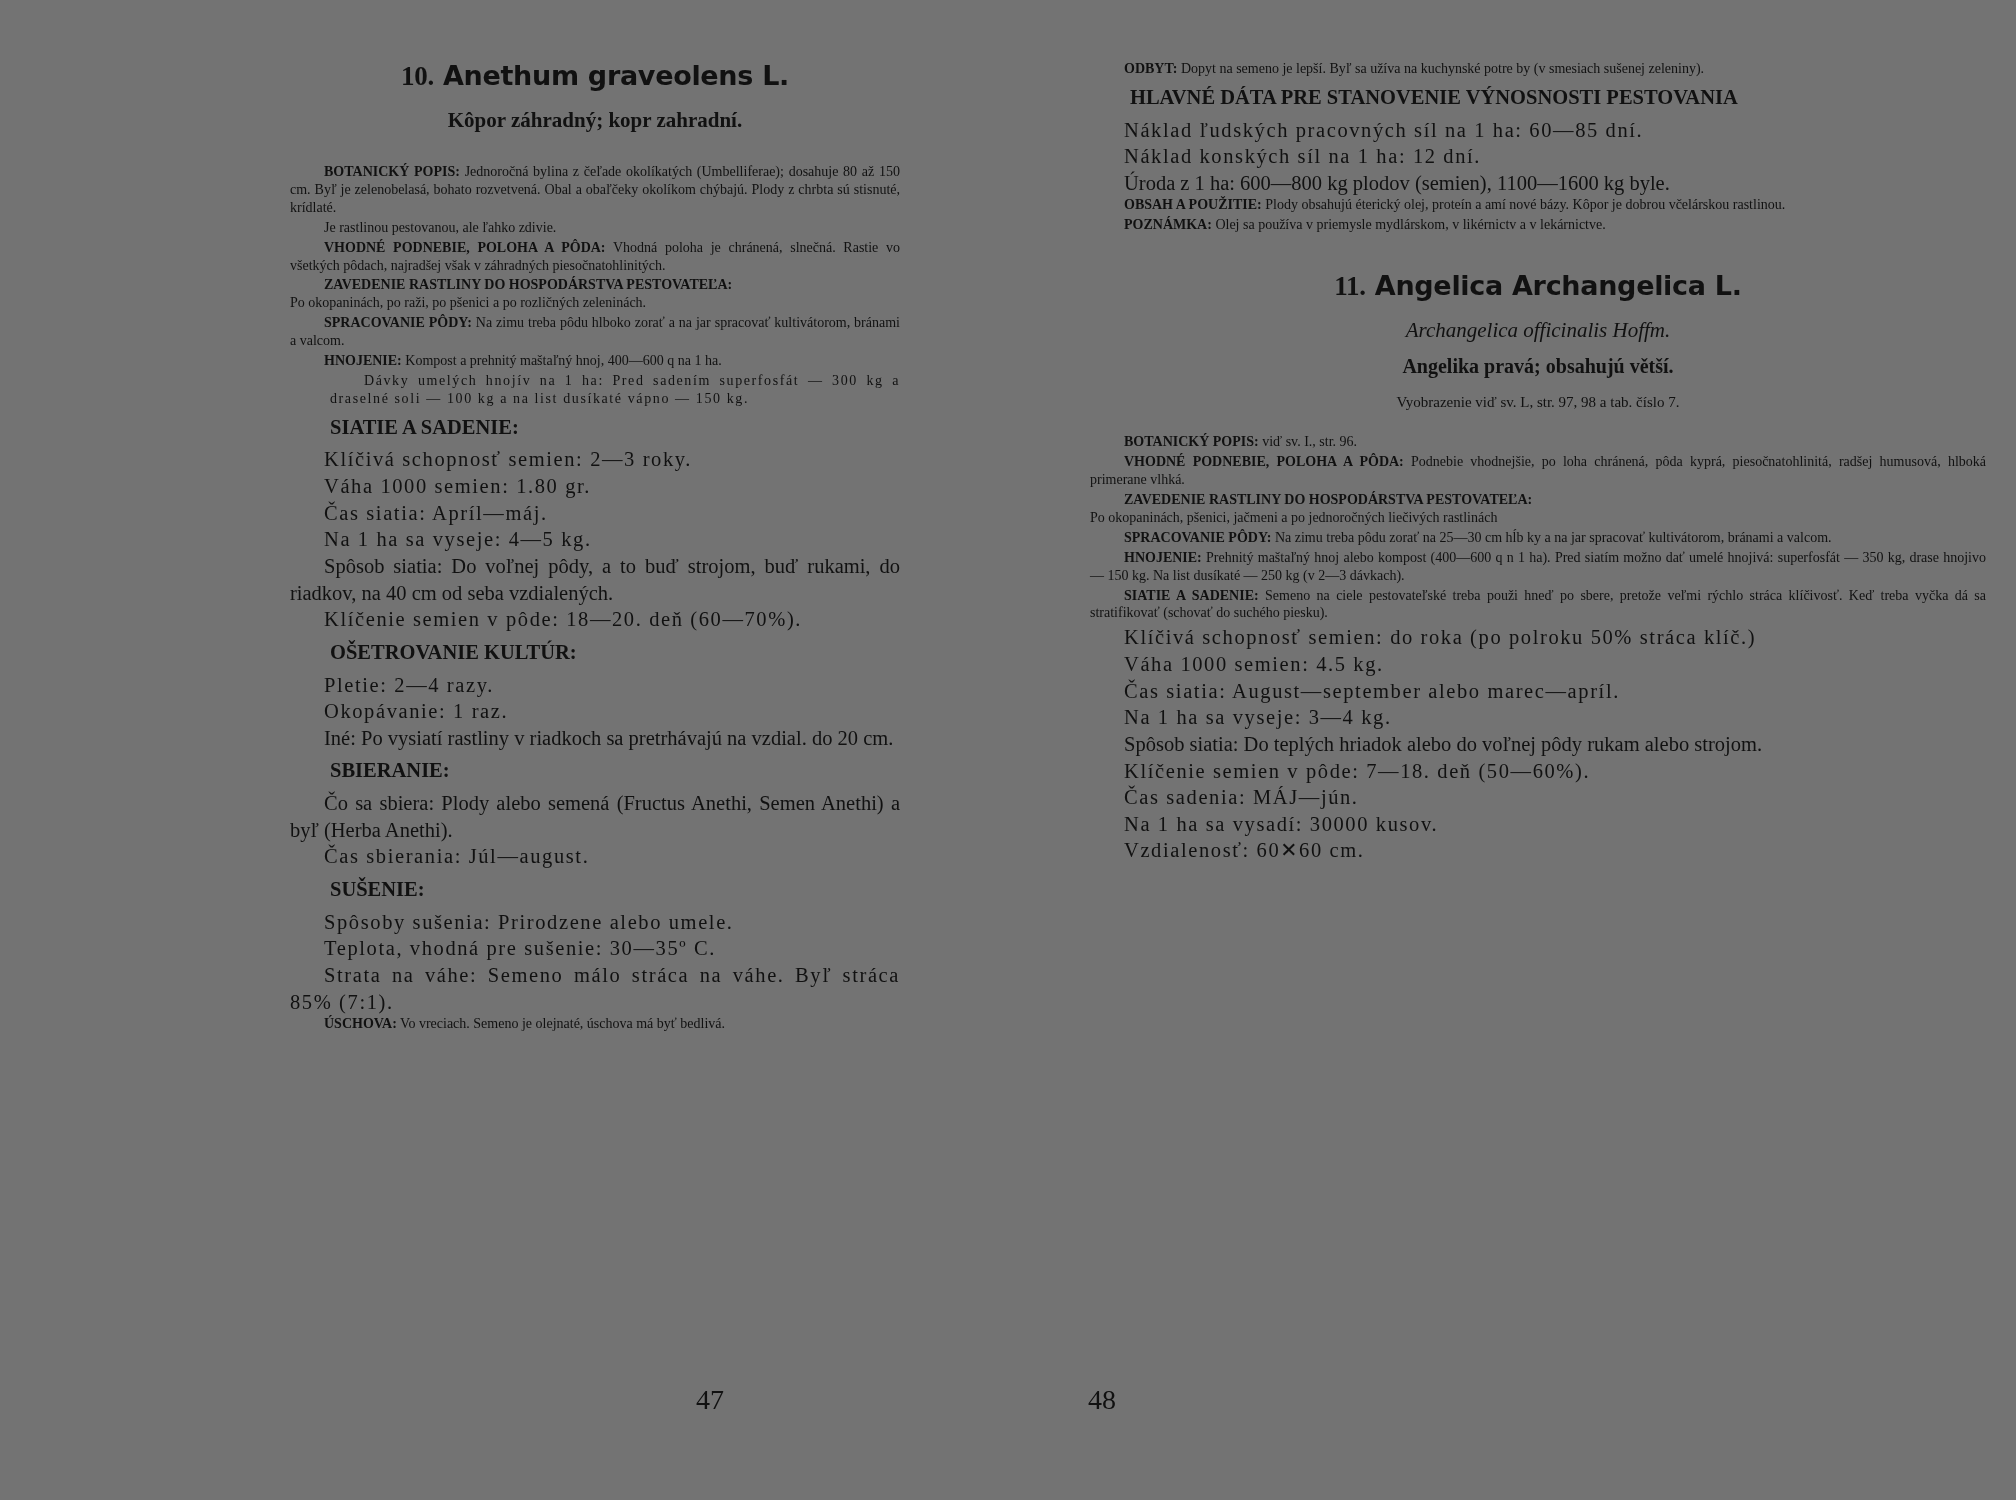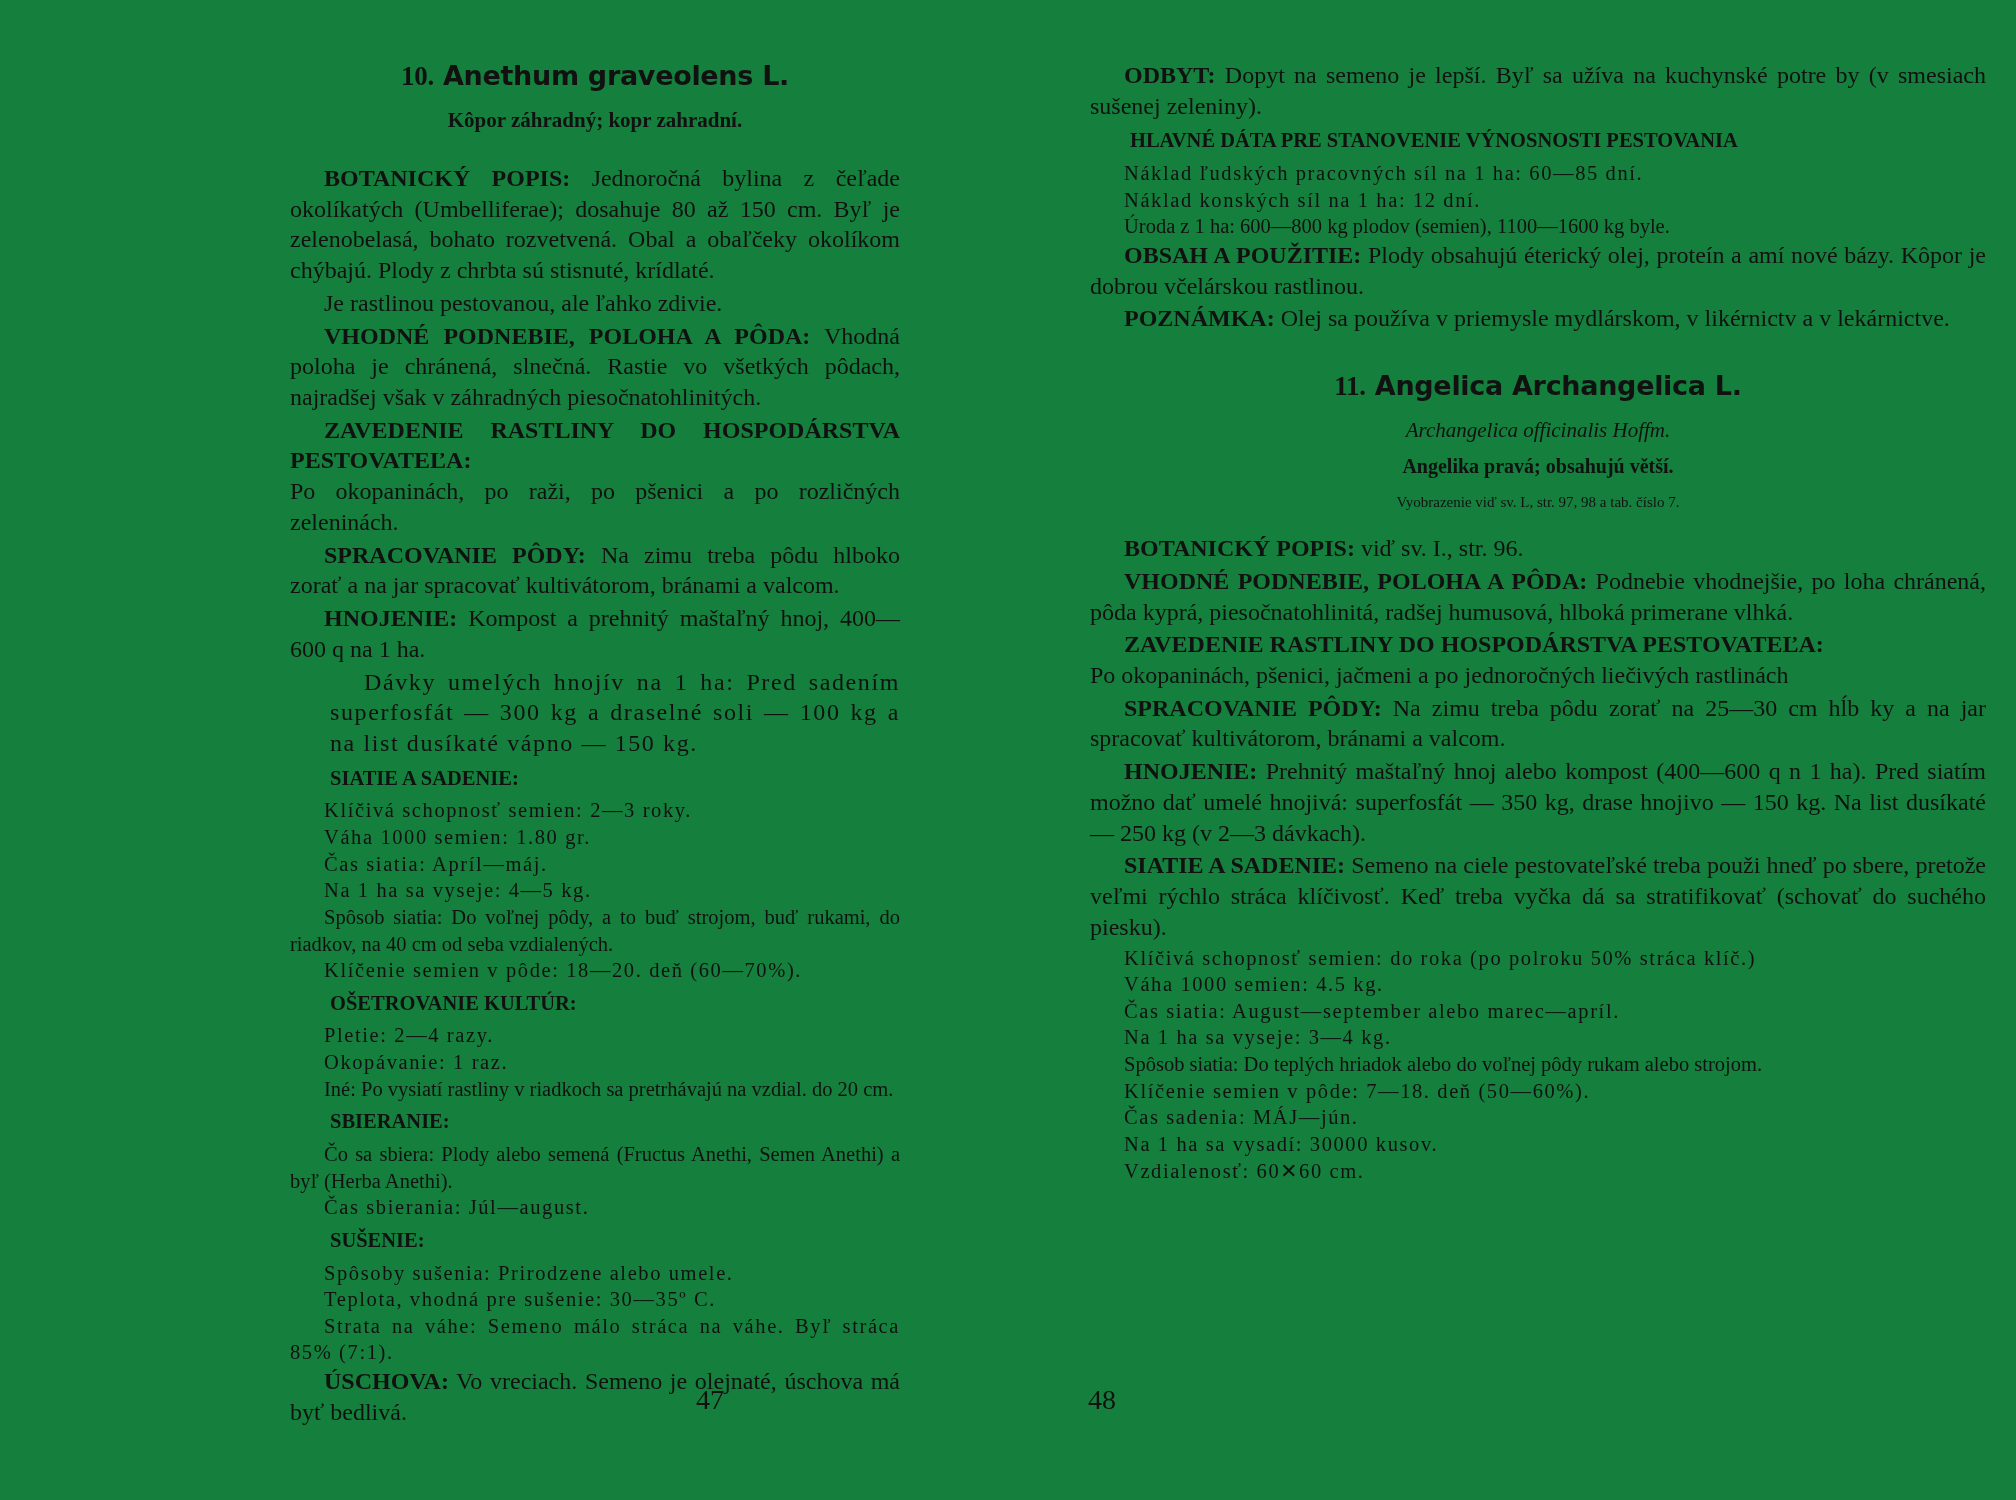--- a/index.html
+++ b/index.html
@@ -13,21 +13,21 @@
     font-family: "Liberation Serif", serif;
     color: #111;
     position: relative;
     overflow: hidden;
   }
   .page {
     position: absolute;
     top: 0; left: 0;
     width: 2016px;
     height: 1500px;
-    background: #15803d;
+    background: #737373;
   }
   .spread {
     position: absolute;
     top: 60px;
     left: 0;
     width: 2016px;
     height: 1400px;
     display: flex;
   }
   .col {
@@ -72,21 +72,21 @@
     font-size: 20px;
     margin: 0 0 16px 0;
   }
   .figref {
     text-align: center;
     font-size: 15px;
     margin: 0 0 22px 0;
   }
   p {
     margin: 0 0 2px 0;
-    font-size: 24px;
+    font-size: 14px;
     line-height: 1.28;
     text-align: justify;
     text-indent: 34px;
   }
   .lbl { font-weight: bold; }
   .sp {
     letter-spacing: 1.6px;
     margin-left: 40px;
   }
   .hang {

